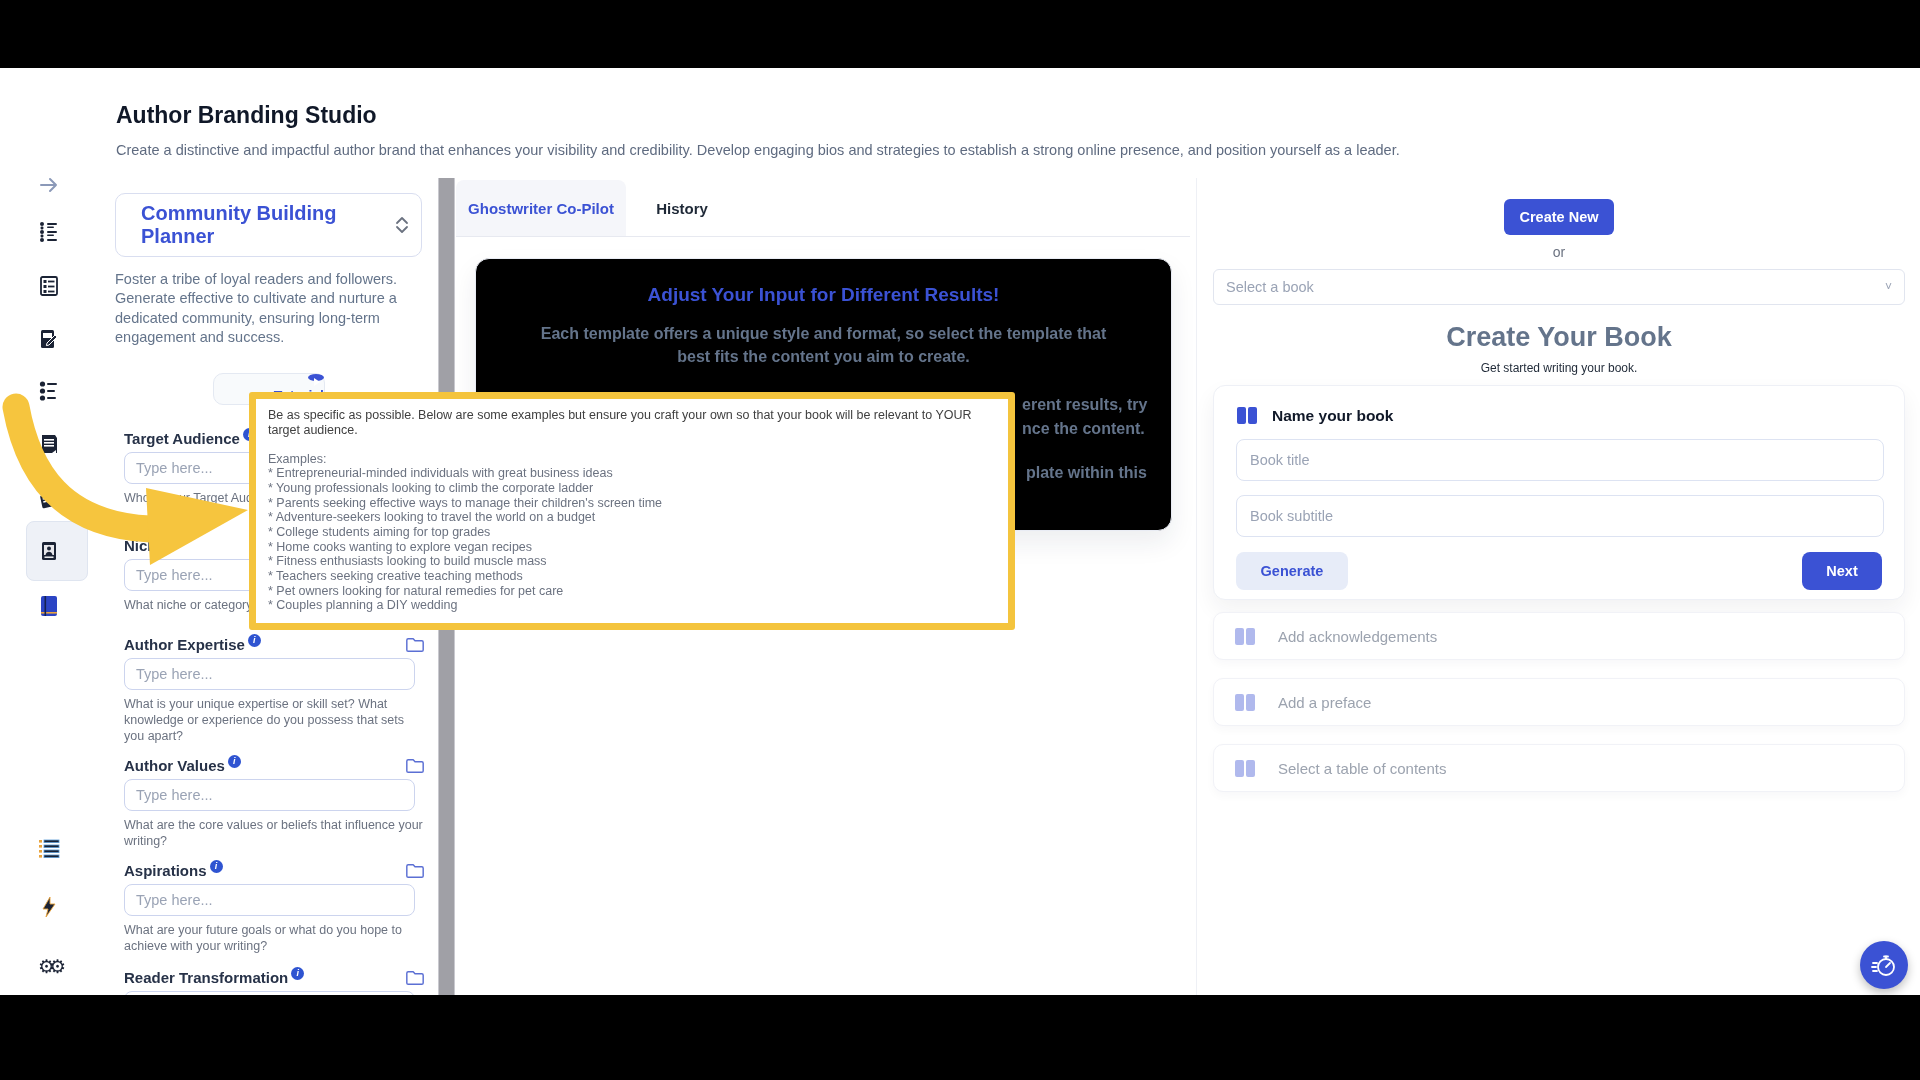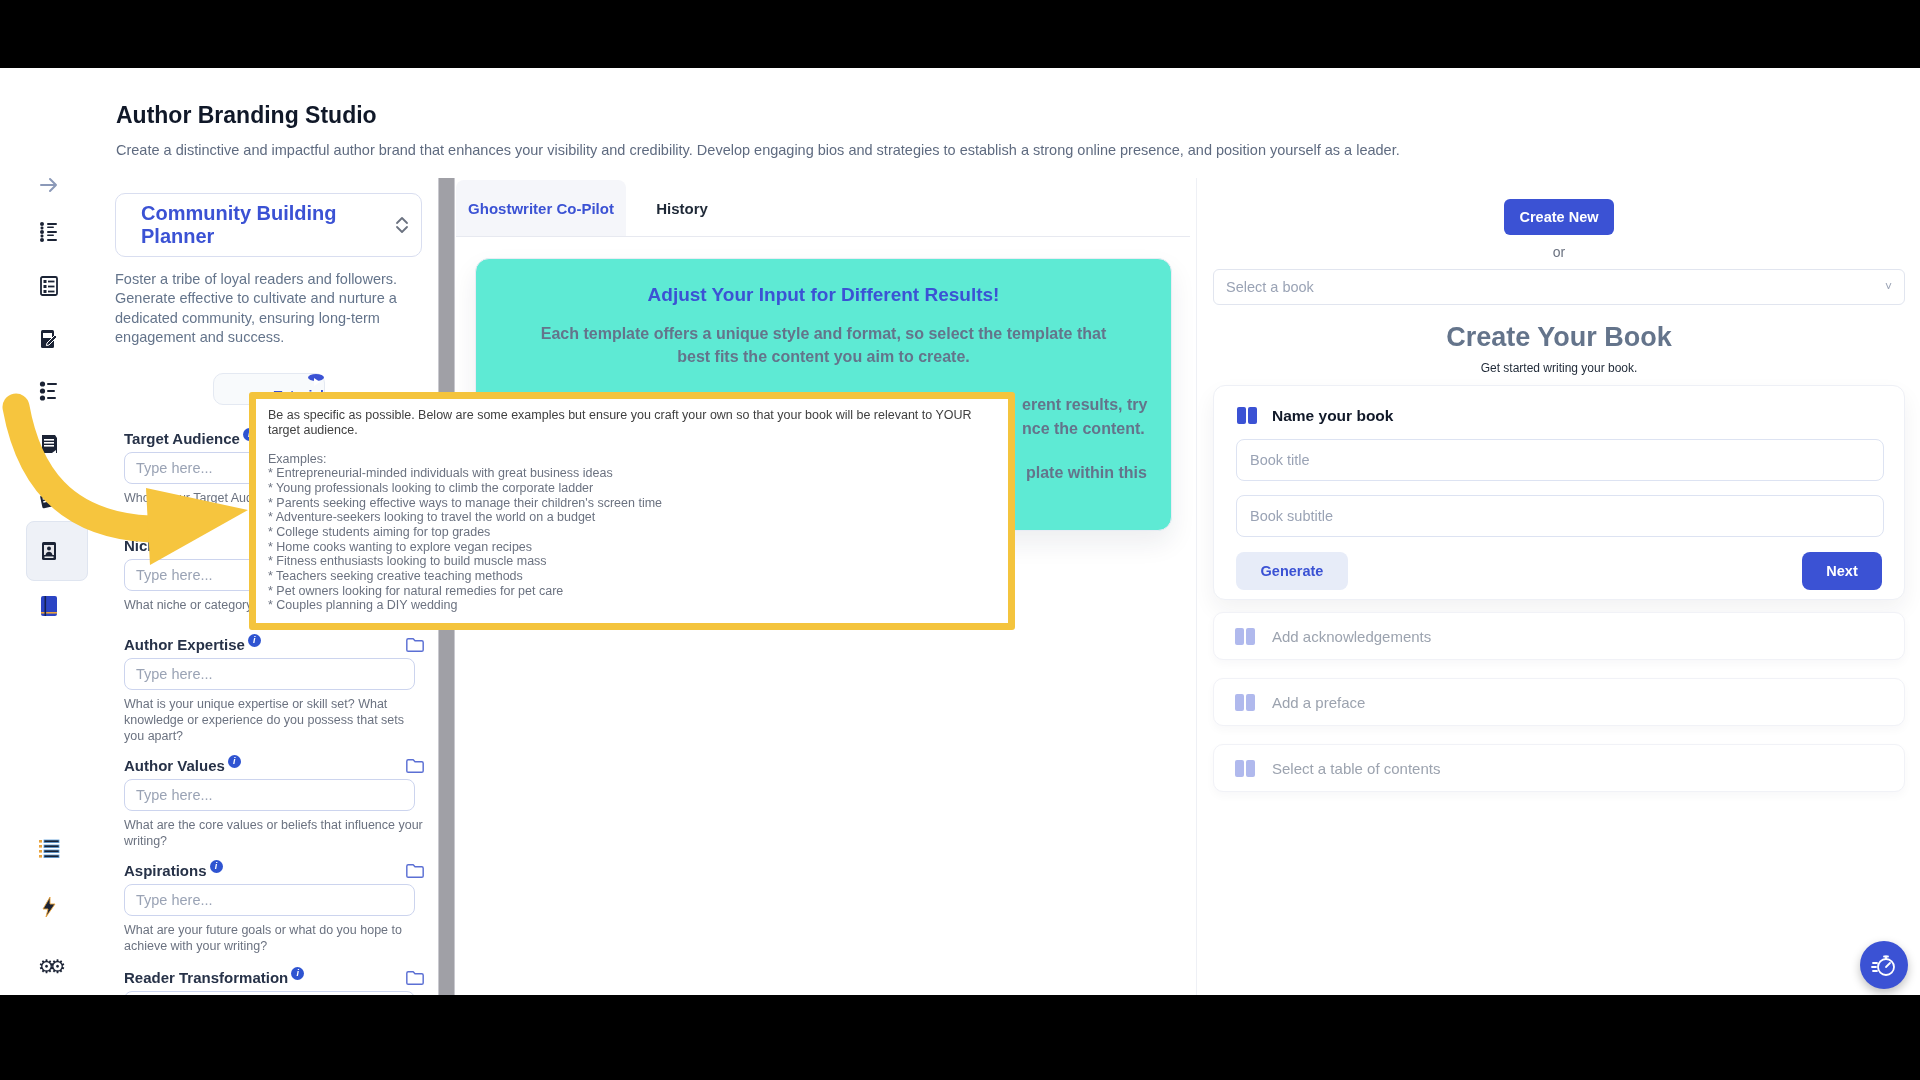--- a/index.html
+++ b/index.html
@@ -47,21 +47,21 @@
 
   .scroll-strip { position:absolute; left:438px; top:178px; width:17px; height:817px; background:#a0a0a6; border-left:1px solid #c9c9cf; border-right:1px solid #c9c9cf; }
 
   
   .tabbar { position:absolute; left:456px; top:180px; width:734px; height:57px; }
   .tabbar .underline { position:absolute; left:0; bottom:0; width:734px; height:1px; background:#e7e9f0; }
   .tab { position:absolute; top:0; height:56px; display:flex; align-items:center; justify-content:center; font-size:15px; font-weight:bold; cursor:pointer; }
   .tab-active { left:0; width:170px; background:#f5f6fa; border-radius:8px 8px 0 0; color:#3b52d4; }
   .tab-history { left:180px; width:92px; color:#1f2937; }
 
-  .center-card { position:absolute; left:475px; top:258px; width:697px; height:273px; background:#5eead4; border:1px solid #e9ecf4; border-radius:14px; box-shadow:0 12px 26px rgba(30,41,59,.08); }
+  .center-card { position:absolute; left:475px; top:258px; width:697px; height:273px; background:#000000; border:1px solid #e9ecf4; border-radius:14px; box-shadow:0 12px 26px rgba(30,41,59,.08); }
   .cc-title { margin-top:25px; text-align:center; color:#3b52d4; font-size:19px; font-weight:bold; }
   .cc-body { margin:16px auto 0; width:580px; text-align:center; color:#64748b; font-size:16px; font-weight:600; line-height:1.45; }
   .frag { position:absolute; white-space:nowrap; color:#64748b; font-size:16px; font-weight:600; }
   #frag1 { left:1022px; top:396px; }
   #frag2 { left:1022px; top:420px; }
   #frag3 { left:1026px; top:464px; }
 
   
   .tooltip { position:absolute; left:249px; top:392px; width:766px; height:238px; background:#fff; border:7px solid #f4c43d; border-radius:3px; padding:9px 12px; z-index:40; }
   .tt-intro { color:#404040; font-size:12.5px; line-height:1.22; width:730px; }
@@ -85,21 +85,21 @@
   .name-card { margin-top:10px; width:692px; height:215px; background:#fff; border:1px solid #eef0f6; border-radius:12px; box-shadow:0 10px 22px rgba(30,41,59,.06); padding:20px 22px; text-align:left; }
   .nc-head { display:flex; align-items:center; gap:14px; }
   .nc-title { font-size:15.5px; font-weight:bold; color:#101828; }
   .book-ico svg { width:22px; height:19px; display:block; }
   .name-card input { margin-top:14px; width:648px; height:42px; border:1px solid #dde3f2; border-radius:8px; padding:0 13px; font-size:14.5px; color:#334155; outline:none; font-family:"Liberation Sans",sans-serif; }
   .name-card input::placeholder { color:#9aa3b5; }
   .nc-btnrow { margin-top:15px; display:flex; justify-content:space-between; }
   .generate-btn { width:112px; height:38px; background:#e7ecf8; color:#3b52d4; font-size:14.5px; font-weight:bold; border:none; border-radius:8px; cursor:pointer; font-family:"Liberation Sans",sans-serif; }
   .next-btn { width:80px; height:38px; background:#3b52d4; color:#fff; font-size:14.5px; font-weight:bold; border:none; border-radius:8px; cursor:pointer; font-family:"Liberation Sans",sans-serif; }
 
-  .dis-row { width:692px; height:48px; background:#fff; border:1px solid #f1f2f7; border-radius:10px; box-shadow:0 4px 10px rgba(30,41,59,.03); display:flex; align-items:center; gap:16px; padding:0 20px; text-align:left; }
+  .dis-row { width:692px; height:48px; background:#fff; border:1px solid #f1f2f7; border-radius:10px; box-shadow:0 4px 10px rgba(30,41,59,.03); display:flex; align-items:center; gap:22px; padding:0 20px; text-align:left; }
   .dis-row .lbl { color:#9ca3af; font-size:15px; }
   .dis-row .book-ico { opacity:.4; }
   .dr1 { margin-top:12px; } .dr2 { margin-top:18px; } .dr3 { margin-top:18px; }
 
   .fab { position:absolute; left:1860px; top:941px; width:48px; height:48px; border-radius:50%; background:#3b52d4; z-index:75; display:flex; align-items:center; justify-content:center; cursor:pointer; box-shadow:0 4px 10px rgba(0,0,0,.25); }
 </style>
 </head>
 <body>
 
 <div id="app">

